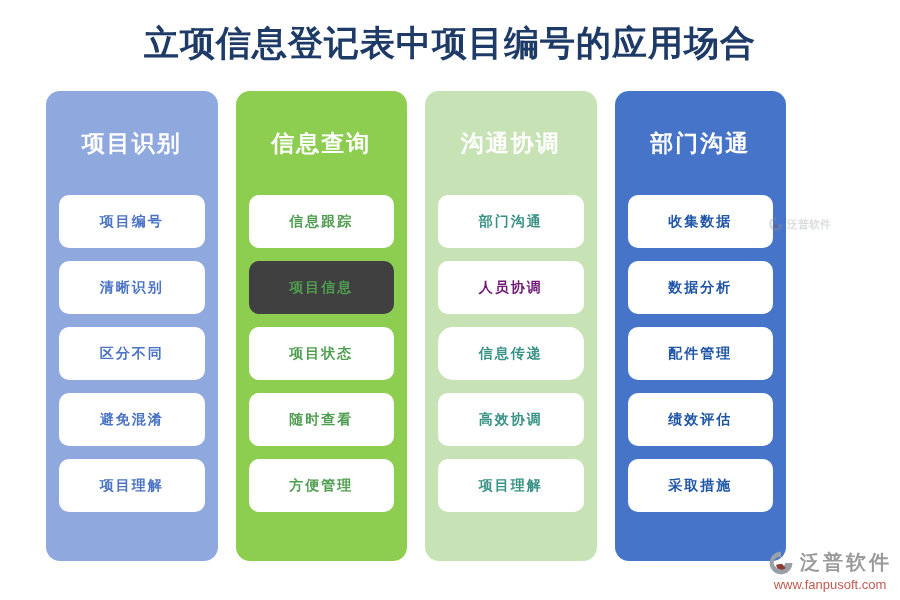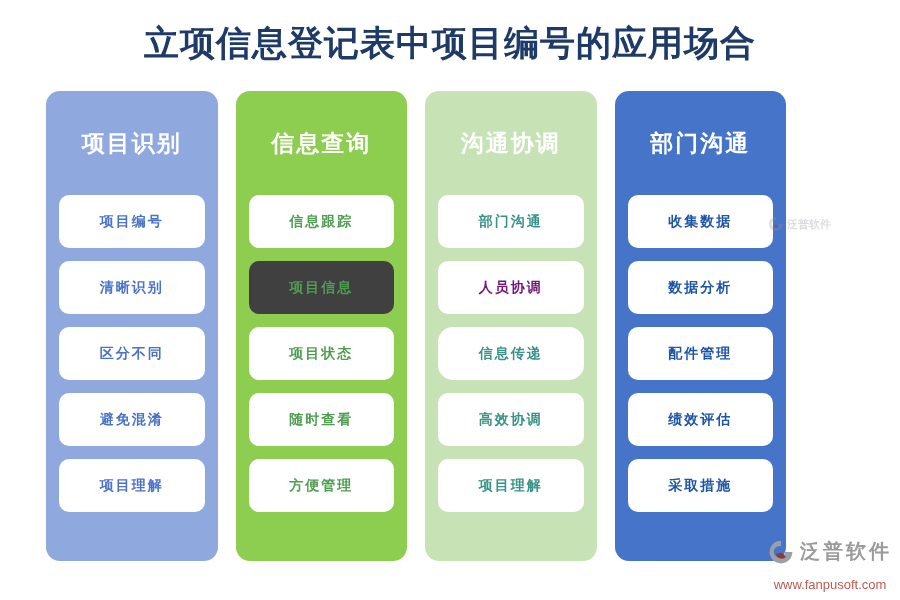--- a/index.html
+++ b/index.html
@@ -27,21 +27,21 @@
   .item-box {
     height:53px; margin-bottom:13px; background:#ffffff; border-radius:10px;
     display:flex; align-items:center; justify-content:center;
     font-size:14px; font-weight:bold; letter-spacing:2px;
   }
   .watermark {
     position:absolute; right:8px; bottom:8px; text-align:center;
   }
   .wm-row { display:flex; align-items:center; gap:6px; justify-content:flex-end; }
   .wm-brand { font-size:20px; font-weight:bold; letter-spacing:3px; }
-  .wm-url { font-size:13px; margin-top:12px; }
+  .wm-url { font-size:13px; margin-top:1px; }
   .inline-watermark {
     position:absolute; left:768px; top:216px; opacity:0.3;
     display:flex; align-items:center; gap:3px;
   }
   .inline-watermark .iw-text { font-size:11px; font-weight:bold; color:#8a8f98; }
 </style>
 </head>
 <body>
 
 <div class="page">

